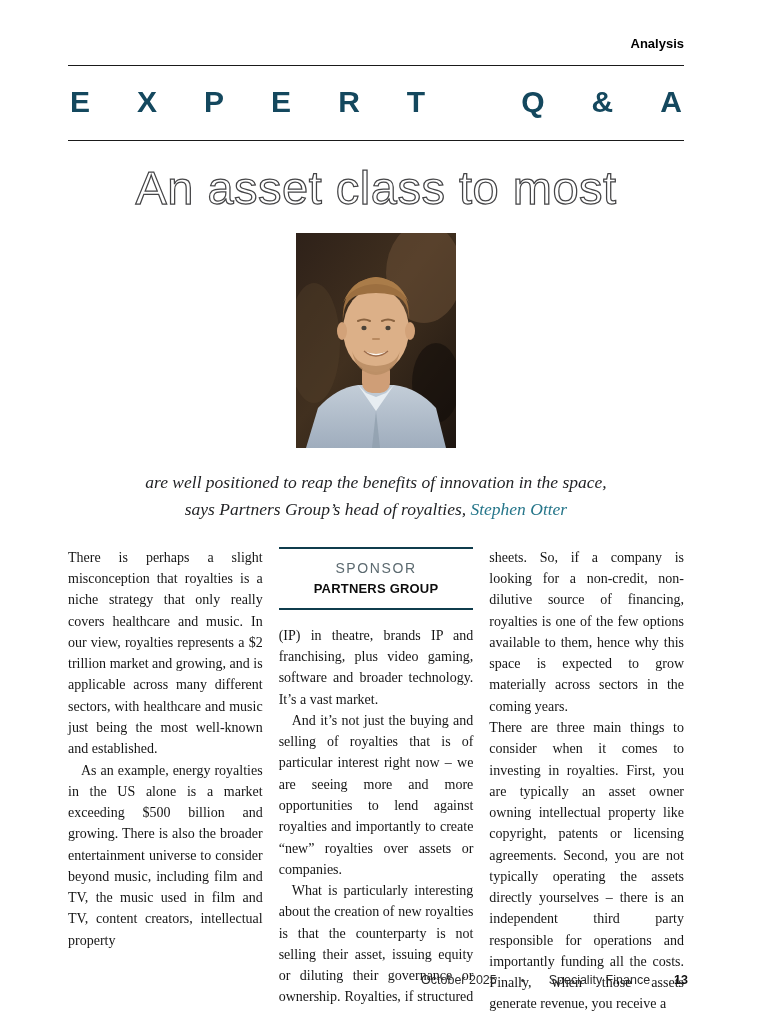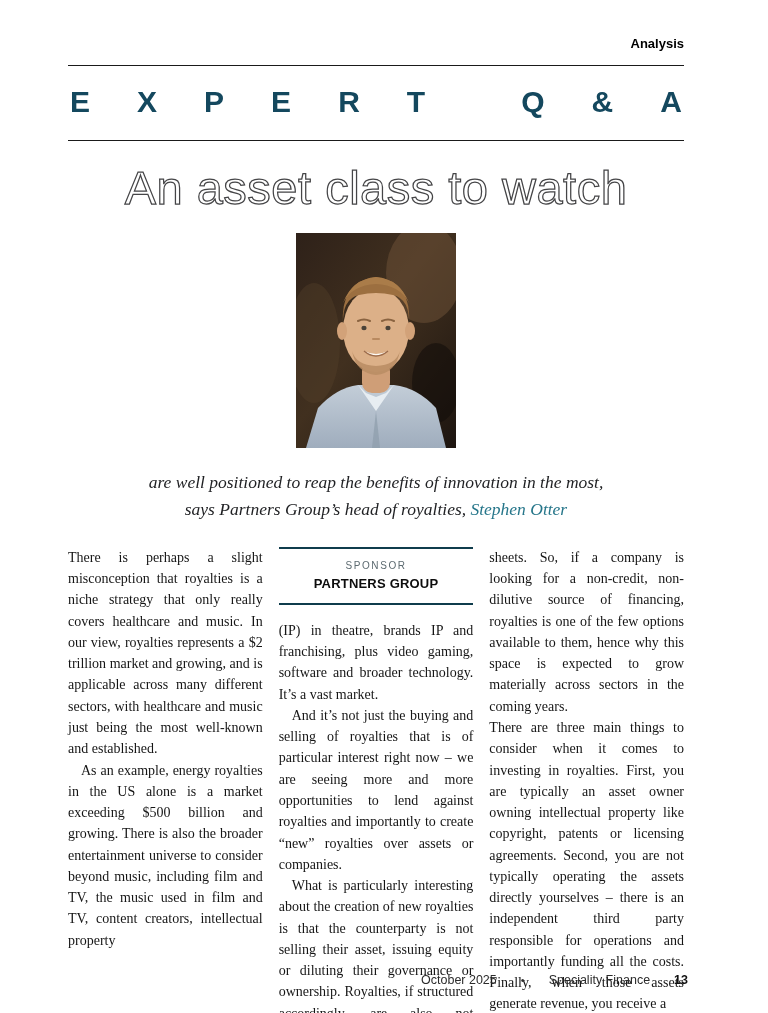--- a/index.html
+++ b/index.html
@@ -32,21 +32,21 @@
   .qa-head { overflow:visible; margin-bottom:7px; }
   .q-glyph { float:left; margin:3px 7px 0 0; }
   .qa-question { font-size:13.2px; font-weight:bold; line-height:1.5; color:#1d1d1d; }
   .body-p { font-family:"Liberation Serif", serif; font-size:14px; line-height:1.52;
             text-align:justify; color:#151515; }
   .body-p.indent { text-indent:13px; }
   .qa2 { margin-top:16px; }
 
   .sponsor { border-top:2px solid #0f3c4c; border-bottom:2px solid #0f3c4c; text-align:center;
              padding:11px 0 12px 0; margin-bottom:15px; }
-  .sponsor-label { font-size:10px; letter-spacing:1.6px; color:#5c6a70; margin-bottom:5px; }
+  .sponsor-label { font-size:14px; letter-spacing:1.6px; color:#5c6a70; margin-bottom:5px; }
   .sponsor-name { font-size:13px; font-weight:bold; letter-spacing:0.2px; color:#0d0d0d; }
 
   .footer { position:absolute; right:68px; bottom:26px; display:flex; align-items:baseline; gap:24px;
             font-size:12.5px; color:#2b2b2b; }
   .footer .pagenum { font-weight:bold; color:#111; }
   .footer .dot { font-size:11px; }
 </style>
 </head>
 <body>
 
@@ -64,21 +64,21 @@
     <span>R</span>
     <span>T</span>
     <span class="spacer"></span>
     <span>Q</span>
     <span>&amp;</span>
     <span>A</span>
   </div>
 
   <hr class="rule">
 
-  <h1 class="title">An asset class to watch</h1>
+  <h1 class="title">An asset class to most</h1>
 
   <div class="photo">
     <svg width="160" height="215" viewBox="0 0 160 215">
       <defs>
         <linearGradient id="bg" x1="0" y1="0" x2="1" y2="1">
           <stop offset="0" stop-color="#2e2119"></stop>
           <stop offset="0.45" stop-color="#41301f"></stop>
           <stop offset="1" stop-color="#1d1510"></stop>
         </linearGradient>
         <linearGradient id="shirt" x1="0" y1="0" x2="0" y2="1">
@@ -104,21 +104,21 @@
       <path d="M86 88 Q92 85 98 88" stroke="#8a6340" stroke-width="2" fill="none" stroke-linecap="round"></path>
       <ellipse cx="68" cy="95" rx="2.6" ry="2.2" fill="#4a4238"></ellipse>
       <ellipse cx="92" cy="95" rx="2.6" ry="2.2" fill="#4a4238"></ellipse>
       <path d="M77 106 L83 106" stroke="#b98a60" stroke-width="2" stroke-linecap="round"></path>
       <path d="M68 118 Q80 128 92 118 Q80 124 68 118 Z" fill="#fdfaf5"></path>
       <path d="M68 118 Q80 128 92 118" stroke="#9c6b4a" stroke-width="1.4" fill="none"></path>
     </svg>
   </div>
 
   <div class="standfirst">
-    <div>are well positioned to reap the benefits of innovation in the most,</div>
+    <div>are well positioned to reap the benefits of innovation in the space,</div>
     <div><span>says Partners Group’s head of royalties, </span><span class="name">Stephen Otter</span></div>
   </div>
 
   <div class="columns">
 
     <div class="col">
       <p class="body-p">There is perhaps a slight misconception that royalties is a niche strategy that only really covers healthcare and music. In our view, royalties represents a $2 trillion market and growing, and is applicable across many different sectors, with healthcare and music just being the most well-known and established.</p>
       <p class="body-p indent">As an example, energy royalties in the US alone is a market exceeding $500 billion and growing. There is also the broader entertainment universe to consider beyond music, including film and TV, the music used in film and TV, content creators, intellectual property</p>
     </div>
 

